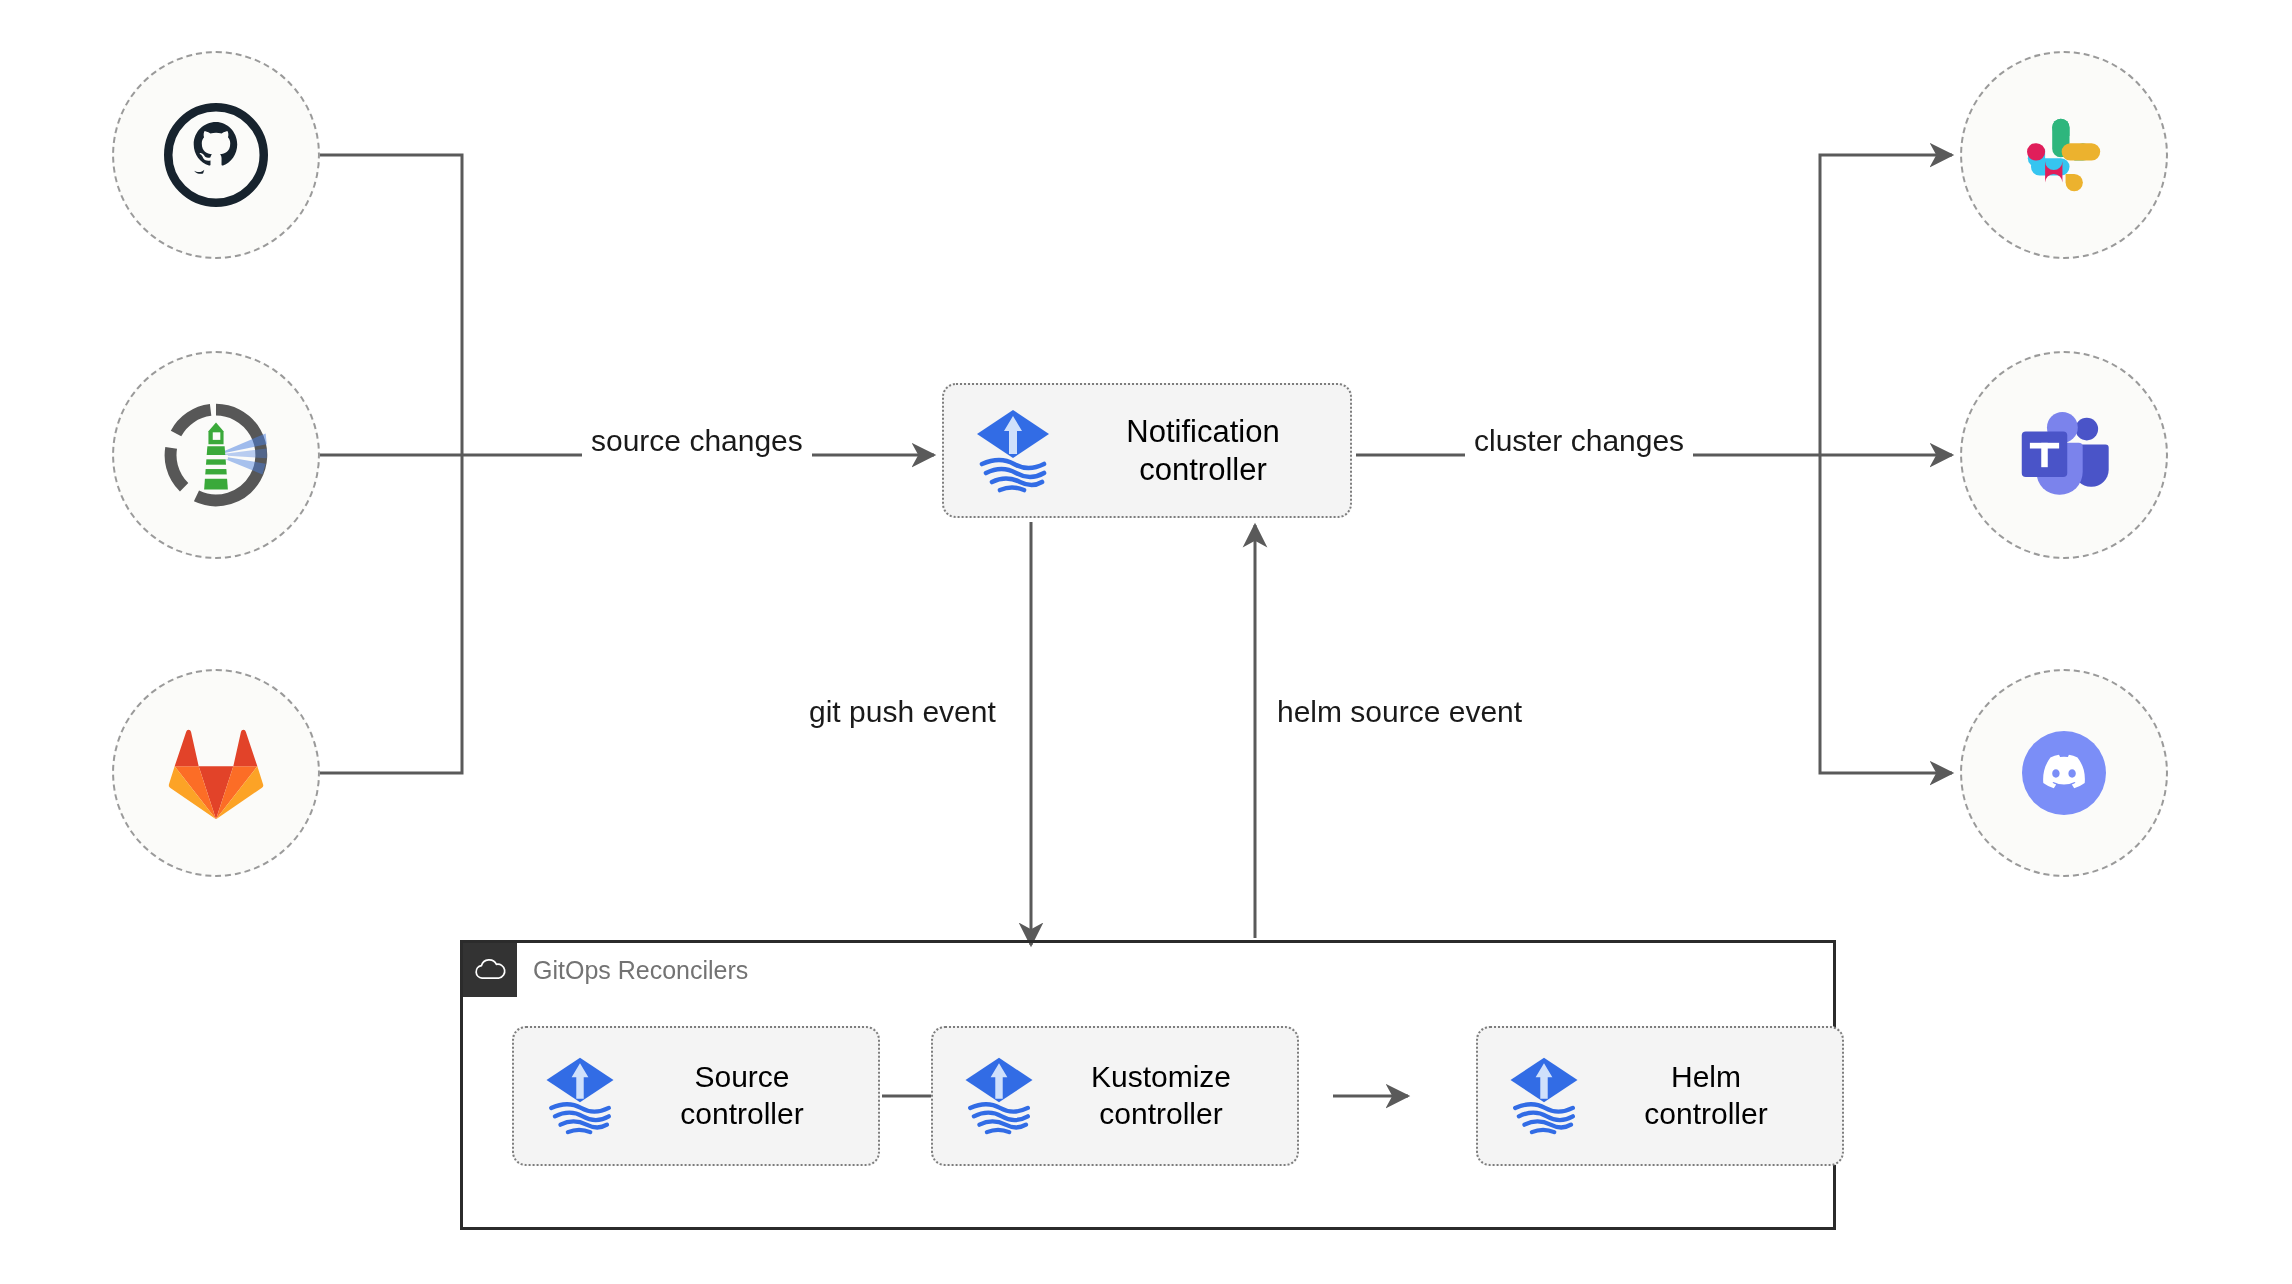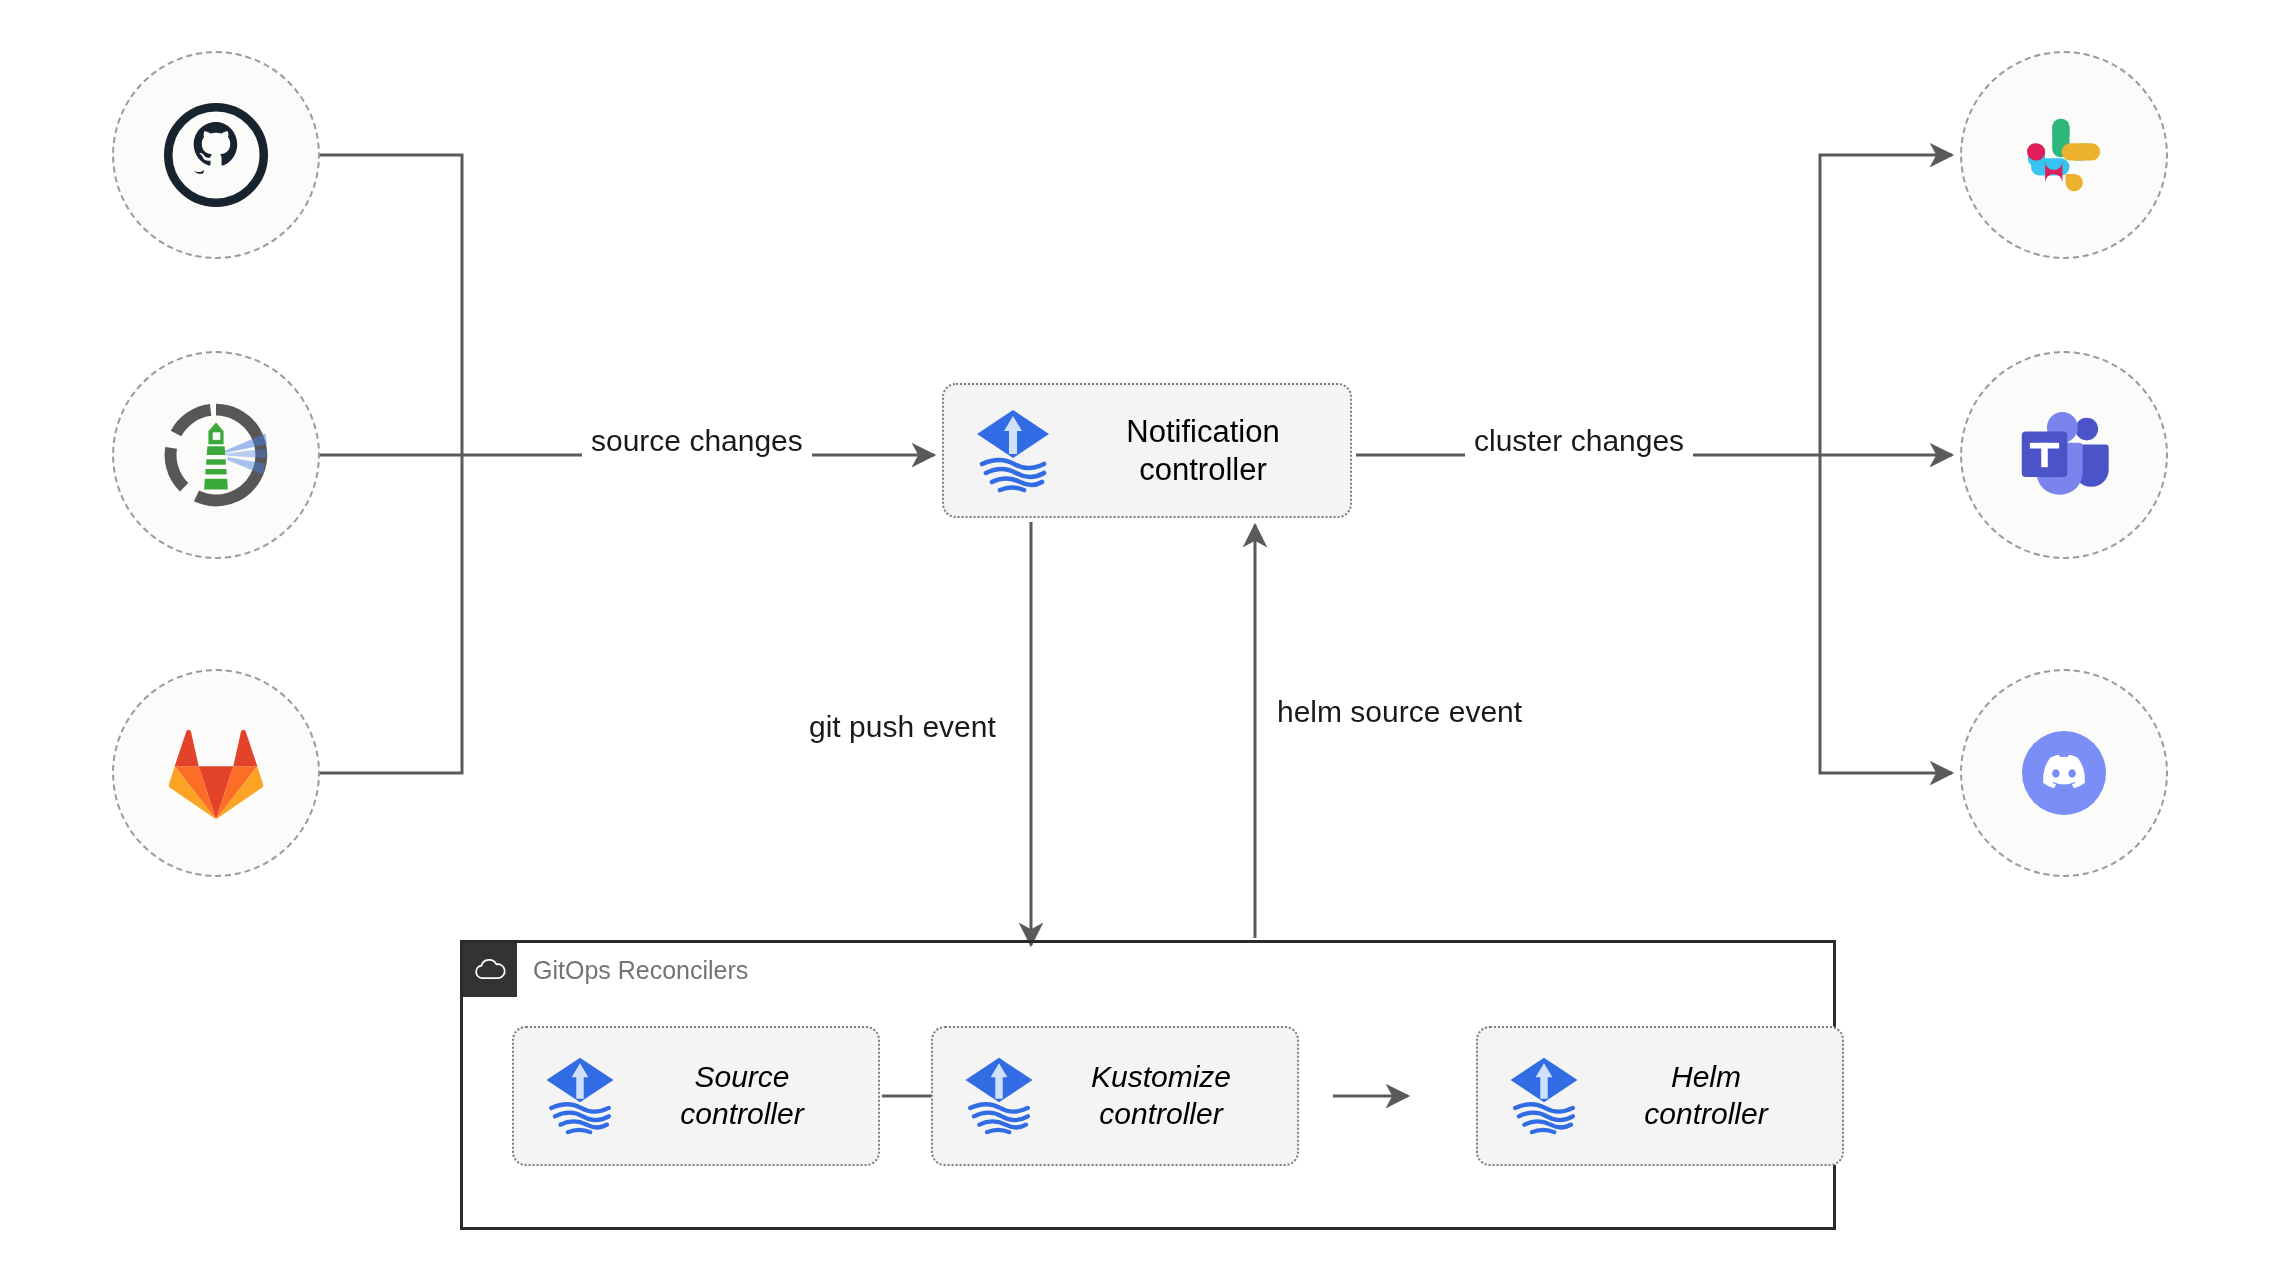--- a/index.html
+++ b/index.html
@@ -68,21 +68,21 @@
     padding-right: 14px;
     white-space: pre-line;
   }
 
   #notification-controller {
     left: 942px; top: 383px;
     width: 410px; height: 135px; gap: 14px;
   }
   #notification-controller .ctrl-label { font-size: 31px; }
 
-  .reconciler-box { width: 368px; height: 140px; top: 1026px; font-style: italic; }
+  .reconciler-box { width: 368px; height: 140px; top: 1026px; }
   .reconciler-box .ctrl-label { font-size: 30px; }
   #source-controller   { left: 512px; }
   #kustomize-controller{ left: 931px; }
   #helm-controller     { left: 1476px; }
 
   
   #gitops-group {
     position: absolute;
     left: 460px;
     top: 940px;
@@ -120,21 +120,21 @@
   .edge-label {
     position: absolute;
     font-size: 30px;
     color: #1a1a1a;
     white-space: nowrap;
     background: #ffffff;
     padding: 0 9px;
   }
   #label-source-changes  { left: 582px;  top: 400px; margin-top: 24px; }
   #label-cluster-changes { left: 1465px; top: 400px; margin-top: 24px; }
-  #label-git-push        { left: 800px;  top: 710px; }
+  #label-git-push        { left: 800px;  top: 695px; }
   #label-helm-upgrade    { left: 1268px; top: 695px; }
 </style>
 </head>
 <body>
 
 <div id="stage">
 
   <svg id="wires" viewBox="0 0 2292 1284" xmlns="http://www.w3.org/2000/svg">
     <defs>
       <marker id="arrow" viewBox="0 0 12 12" refX="10" refY="6" markerWidth="9" markerHeight="9" orient="auto-start-reverse">

